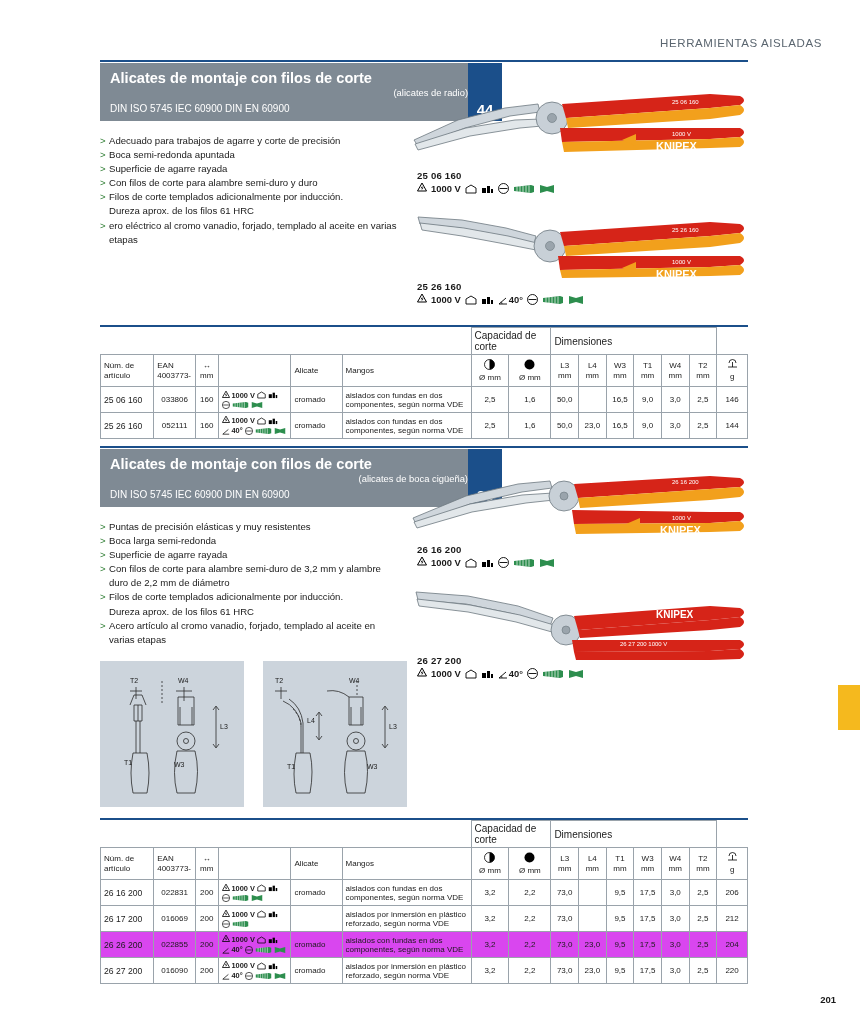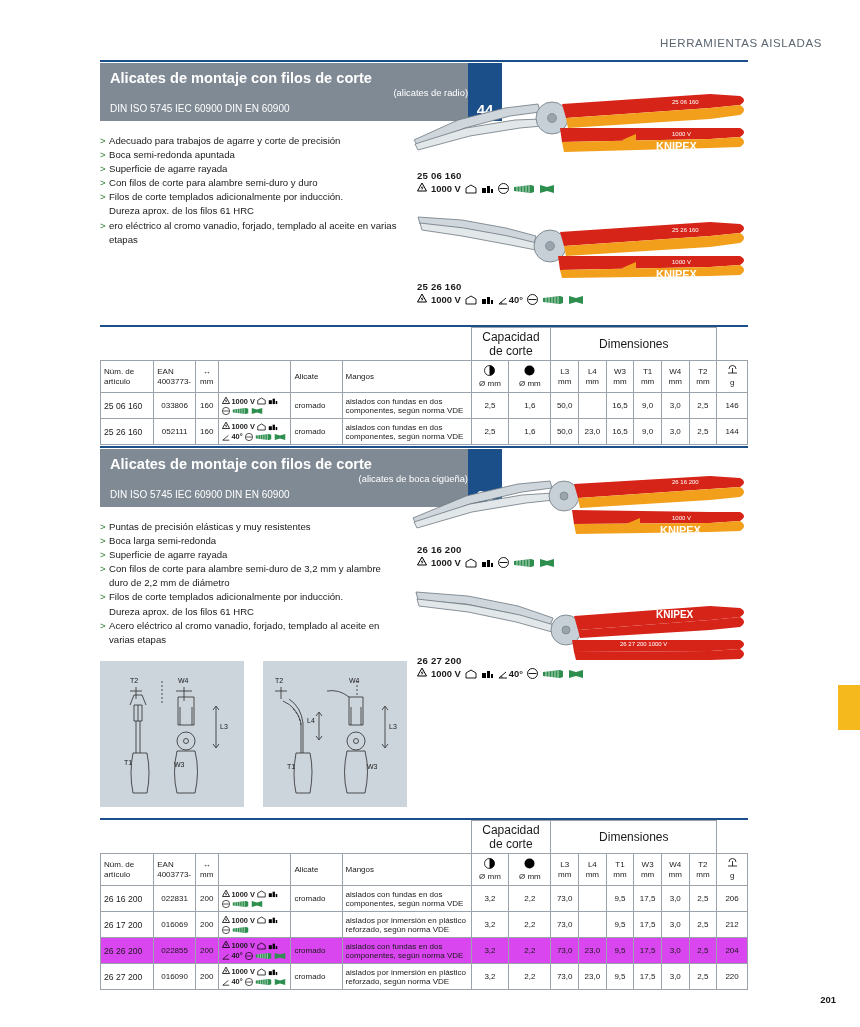--- a/index.html
+++ b/index.html
@@ -65,21 +65,21 @@
 
   
   table.spectable {
     border-collapse: collapse; width: 648px;
     font-size: 8px; color:#1a1a1a;
   }
   table.spectable td, table.spectable th {
     border: .6px solid #9aa3ab; padding: 2px 3px;
     vertical-align: middle; font-weight: normal;
   }
-  .hdr-top td { text-align:center; font-size: 12px; border-bottom:none;}
+  .hdr-top td { font-size: 10px; border-bottom:none;}
   .hdr td { font-size: 8px; text-align: center; line-height: 10px;}
   .hdr td.l { text-align:left; }
   .rowcell { height: 26px; }
   .artnum { font-weight: bold; font-size: 8.6px; white-space: nowrap;}
   .ctr { text-align:center; }
   .lft { text-align:left; }
   .gray { background: #d946ef; }
   .tbl-top-line { height:2px; background:#1b4f8a; width:648px; }
 
   
@@ -444,21 +444,21 @@
     </div>
 
     <div class="bullets">
       <div class="bullet">Puntas de precisión elásticas y muy resistentes</div>
       <div class="bullet">Boca larga semi-redonda</div>
       <div class="bullet">Superficie de agarre rayada</div>
       <div class="bullet">Con filos de corte para alambre semi-duro de 3,2 mm y alambre</div>
       <div class="bullet cont">duro de 2,2 mm de diámetro</div>
       <div class="bullet">Filos de corte templados adicionalmente por inducción.</div>
       <div class="bullet cont">Dureza aprox. de los filos 61 HRC</div>
-      <div class="bullet">Acero eléctrico al cromo vanadio, forjado, templado al aceite en</div>
+      <div class="bullet">Acero artículo al cromo vanadio, forjado, templado al aceite en</div>
       <div class="bullet cont">varias etapas</div>
     </div>
   </div>
 
   <div class="prod" style="left:410px; top:470px; width:340px; height:80px;">
     <svg width="340" height="80" viewBox="0 0 340 80">
       <path d="M6,54 L60,34 L112,22 L142,18 L140,11 L108,14 L56,26 L3,48 Z" fill="#cfd6dc" stroke="#6d7880" stroke-width=".8"></path>
       <path d="M7,58 L62,42 L116,33 L144,30 L143,23 L112,25 L60,34 L4,52 Z" fill="#e2e7ea" stroke="#6d7880" stroke-width=".8"></path>
       <ellipse cx="154" cy="26" rx="15" ry="15" fill="#c8d0d7" stroke="#6d7880" stroke-width=".8"></ellipse>
       <circle cx="154" cy="26" r="4" fill="#9aa4ac" stroke="#6d7880" stroke-width=".6"></circle>

